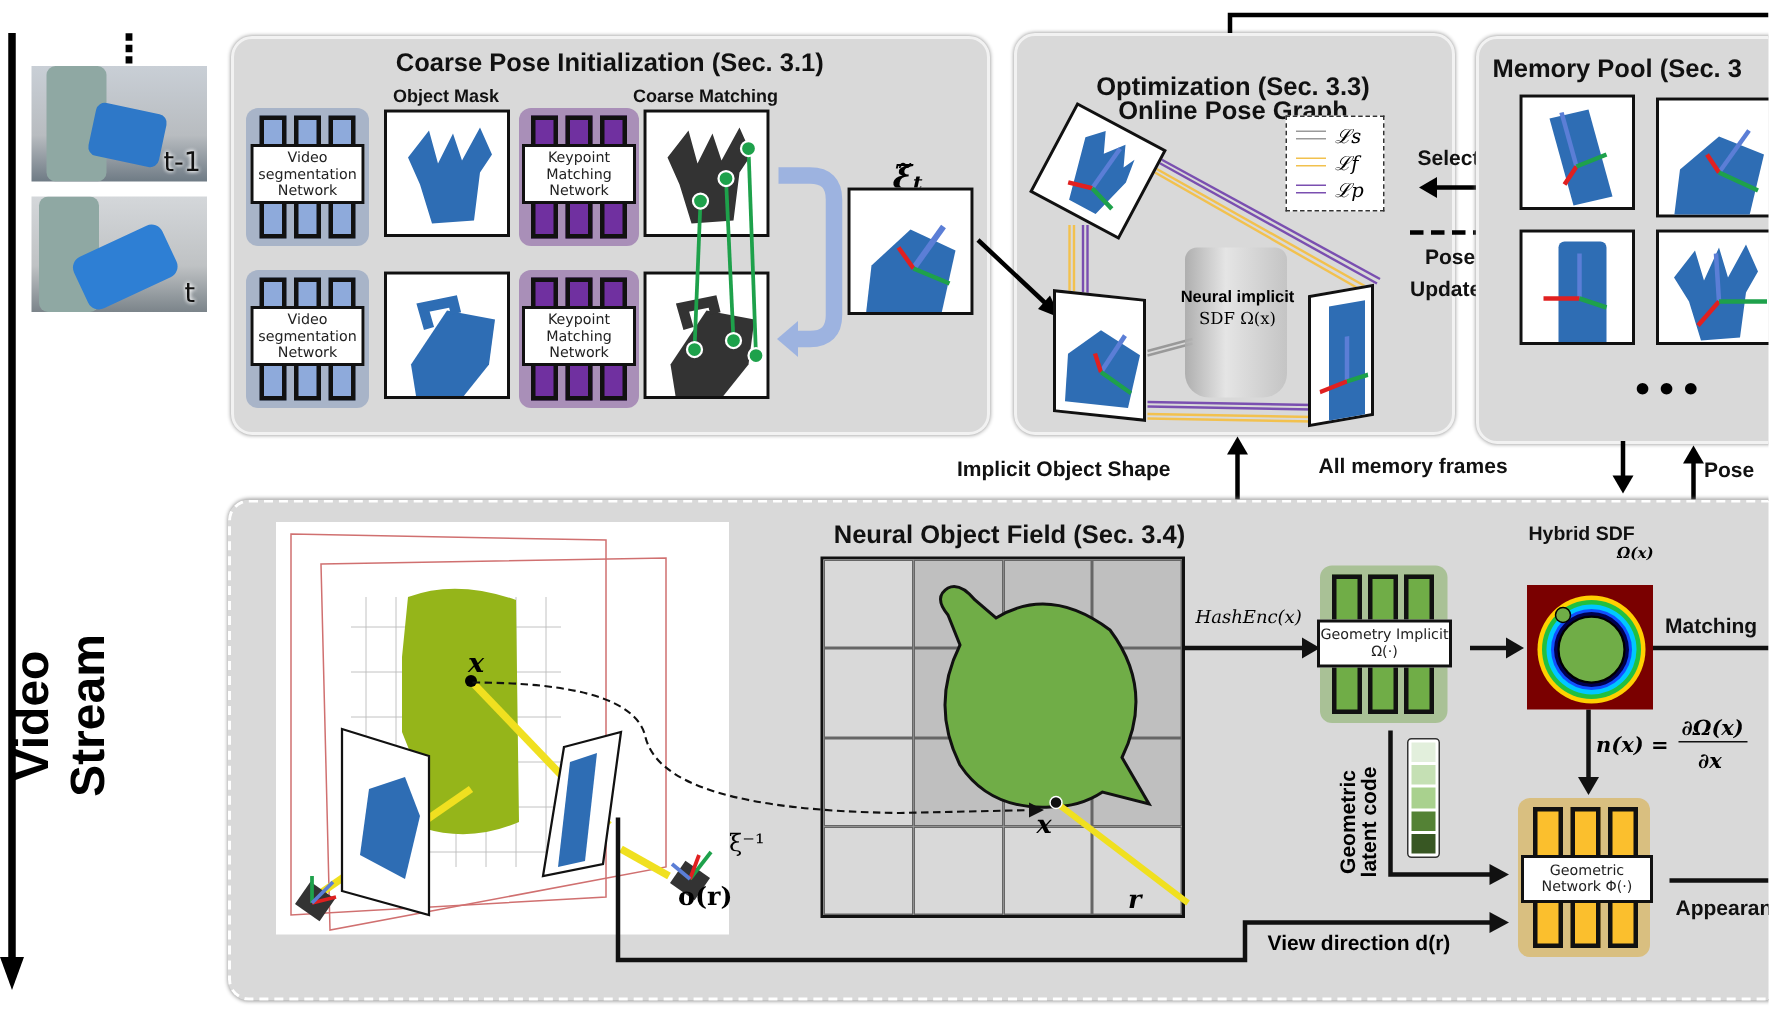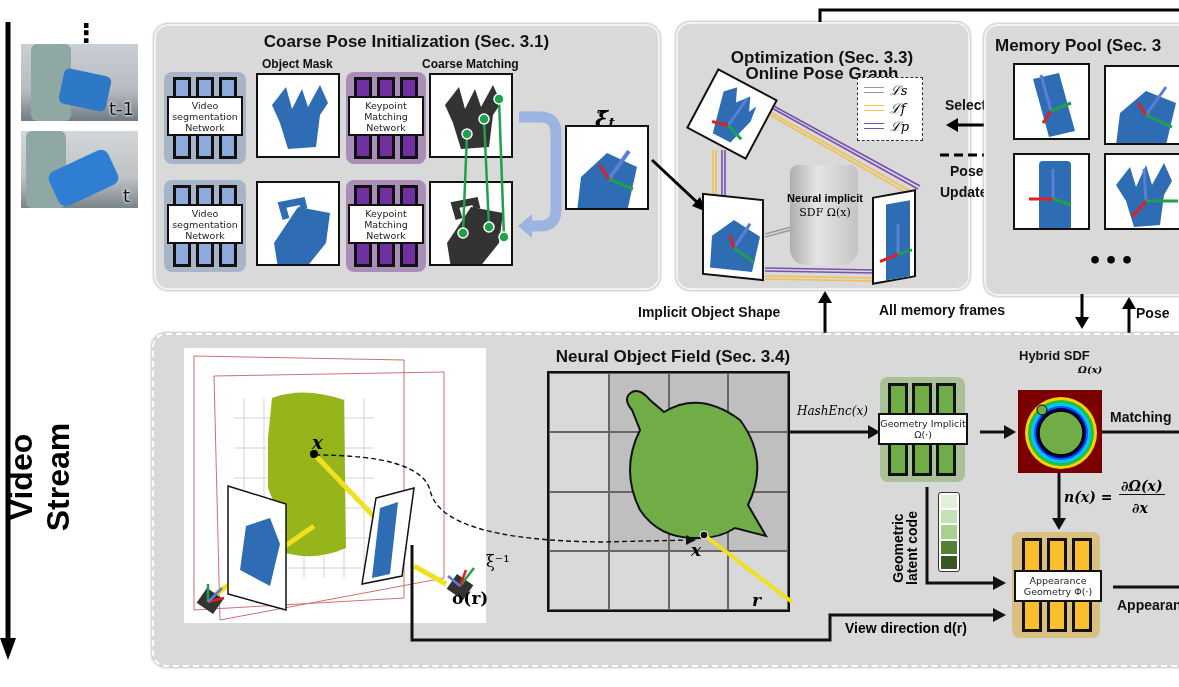--- a/index.html
+++ b/index.html
@@ -386,16 +386,16 @@
     <div style="flex: 1 1 0%; background: rgb(197, 224, 180);"></div>
     <div style="flex: 1 1 0%; background: rgb(169, 209, 142);"></div>
     <div style="flex: 1 1 0%; background: rgb(84, 130, 53);"></div>
     <div style="flex: 1 1 0%; background: rgb(56, 87, 35);"></div>
   </div>
 
 <div class="net" style="left:1012px;top:532px;width:88px;height:106px;background:#d9bf80;">
   <div class="bar" style="left:10px;top:6px;width:20px;height:94px;background:#fbbf2d;"></div>
   <div class="bar" style="left:35px;top:6px;width:20px;height:94px;background:#fbbf2d;"></div>
   <div class="bar" style="left:60px;top:6px;width:20px;height:94px;background:#fbbf2d;"></div>
-  <div class="lbl" style="left:2px;top:38px;width:84px;height:28px;">Appearance Geometry Φ(·)</div>
+  <div class="lbl" style="left:2px;top:38px;width:84px;height:28px;">Geometric Network Φ(·)</div>
 </div>
 <div class="lbl-b" style="left:1117px;top:597px;">Appearan</div>
 <div class="abs" style="left:845px;top:620px;font-size:14px;font-weight:bold;font-family:'Liberation Sans',sans-serif;">View direction d(r)</div>
 
 </body></html>

